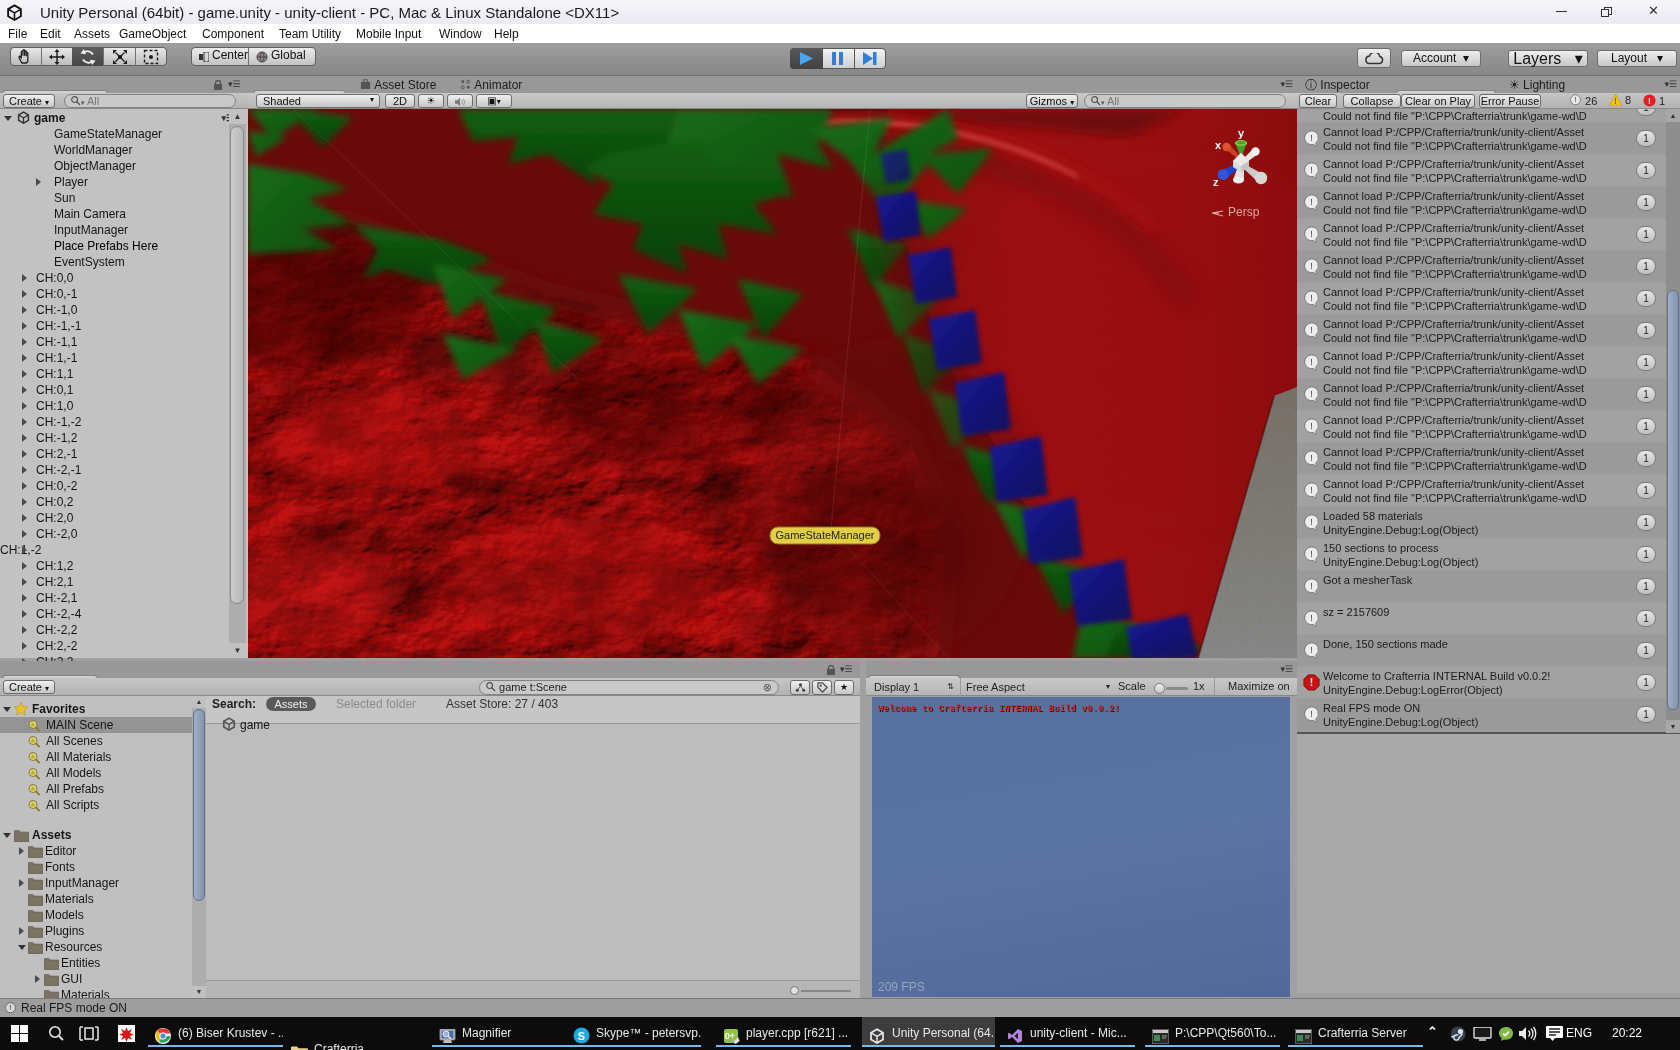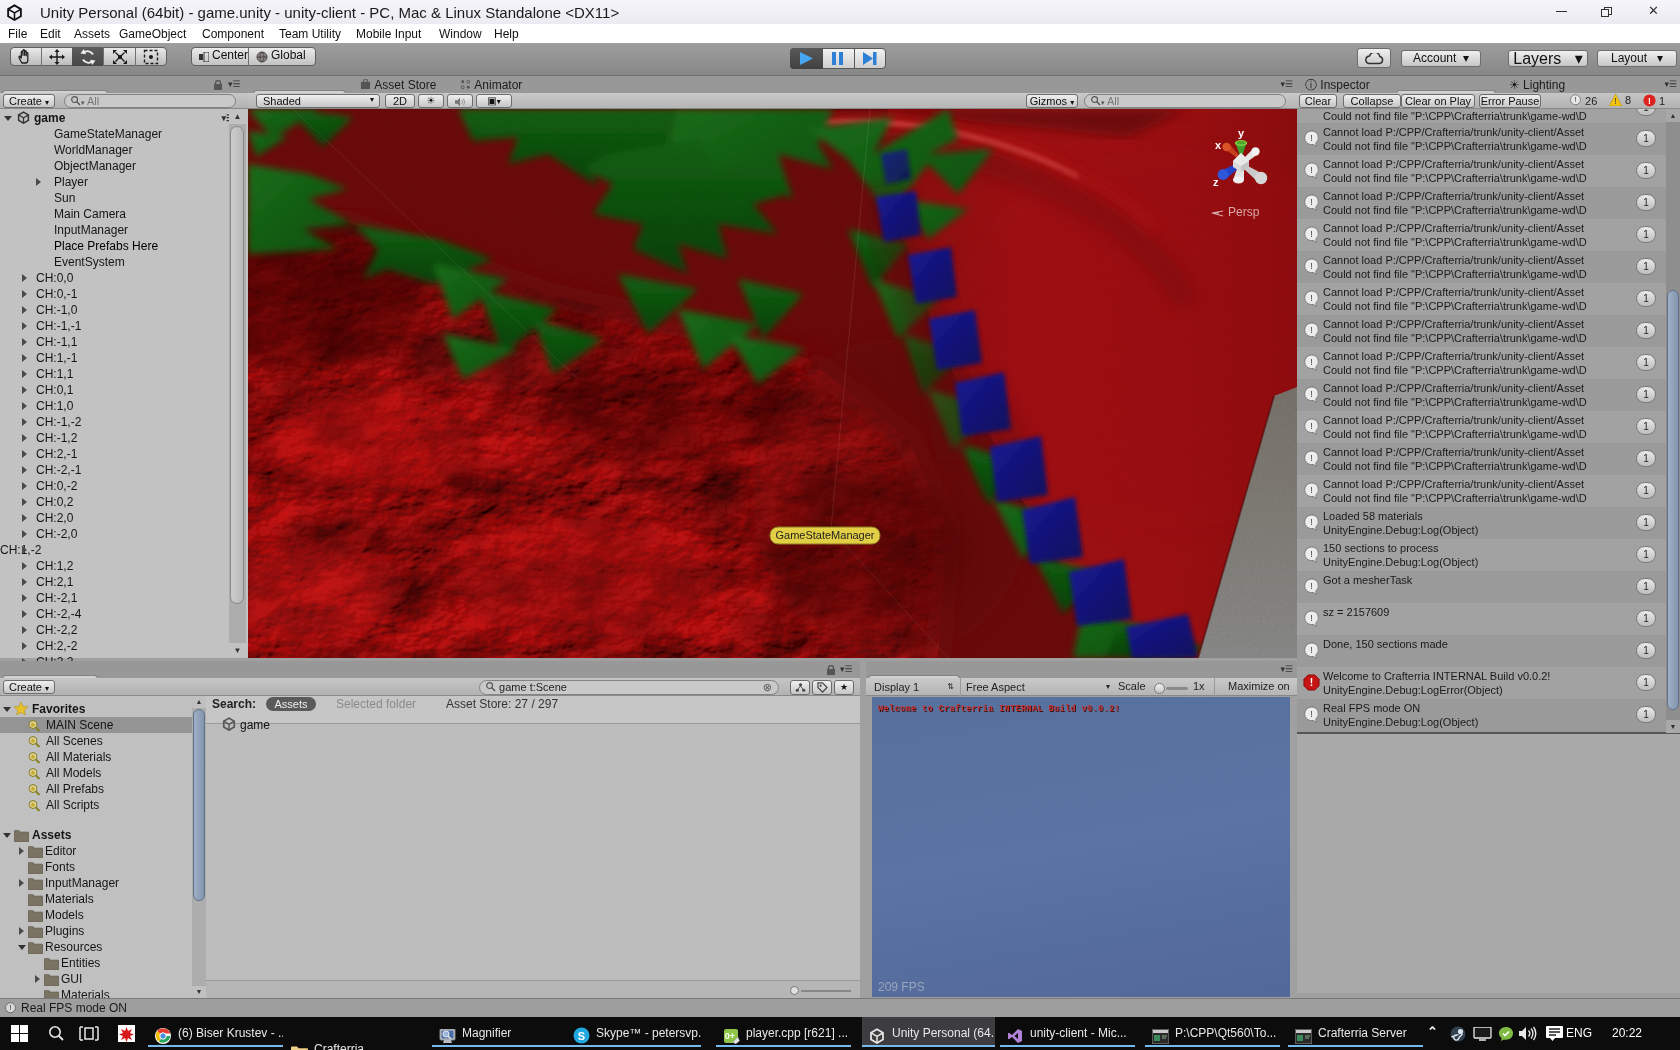--- a/index.html
+++ b/index.html
@@ -682,21 +682,21 @@
  <div class="a" style="left:0;top:0;width:14px;height:12px;background:#c0c0c0;font-size:7px;color:#333;text-align:center;line-height:12px">▲</div>
  <div class="a" style="left:0;top:290px;width:14px;height:12px;background:#c0c0c0;font-size:7px;color:#333;text-align:center;line-height:12px">▼</div>
  <div class="a" style="left:1px;top:13px;width:12px;height:192px;background:linear-gradient(90deg,#9fb0c6,#8295ad);border:1px solid #5f708a;border-radius:6px"></div>
 </div>
 
 <div class="a" style="left:206px;top:696px;width:654px;height:302px;background:#bdbdbd">
  <div class="a" style="left:0;top:0;width:654px;height:28px;background:#c6c6c6;border-bottom:1px solid #999">
   <span class="a" style="left:6px;top:1px;font-size:12px;font-weight:bold;color:#222">Search:</span>
   <span class="a" style="left:60px;top:1px;width:50px;height:14px;background:#5a5a5a;border-radius:8px;color:#eee;font-size:11px;text-align:center;line-height:14px">Assets</span>
   <span class="a" style="left:130px;top:1px;font-size:12px;color:#8a8a8a">Selected folder</span>
-  <span class="a" style="left:240px;top:1px;font-size:12px;color:#333">Asset Store: 27 / 297</span>
+  <span class="a" style="left:240px;top:1px;font-size:12px;color:#333">Asset Store: 27 / 403</span>
  </div>
  <svg class="a" style="left:16px;top:21px" width="14" height="14" viewBox="0 0 24 24">
       <path fill="none" stroke="#555" stroke-width="2.8" d="M12 2 21 7.2v10L12 22.5 3 17.2v-10z"></path>
       <path fill="none" stroke="#555" stroke-width="2.4" d="M12 12.5V22M12 12.5 3.3 7.4M12 12.5l8.7-5"></path>
     </svg>
  <span class="a" style="left:34px;top:22px;font-size:12px;color:#111">game</span>
  <div class="a" style="left:0;top:284px;width:654px;height:18px;background:#b6b6b6;border-top:1px solid #9a9a9a">
   <div class="a" style="left:584px;top:5px;width:9px;height:9px;border-radius:50%;background:#e0e0e0;border:1px solid #777"></div>
   <div class="a" style="left:595px;top:9px;width:50px;height:2px;background:#888"></div>
  </div>

